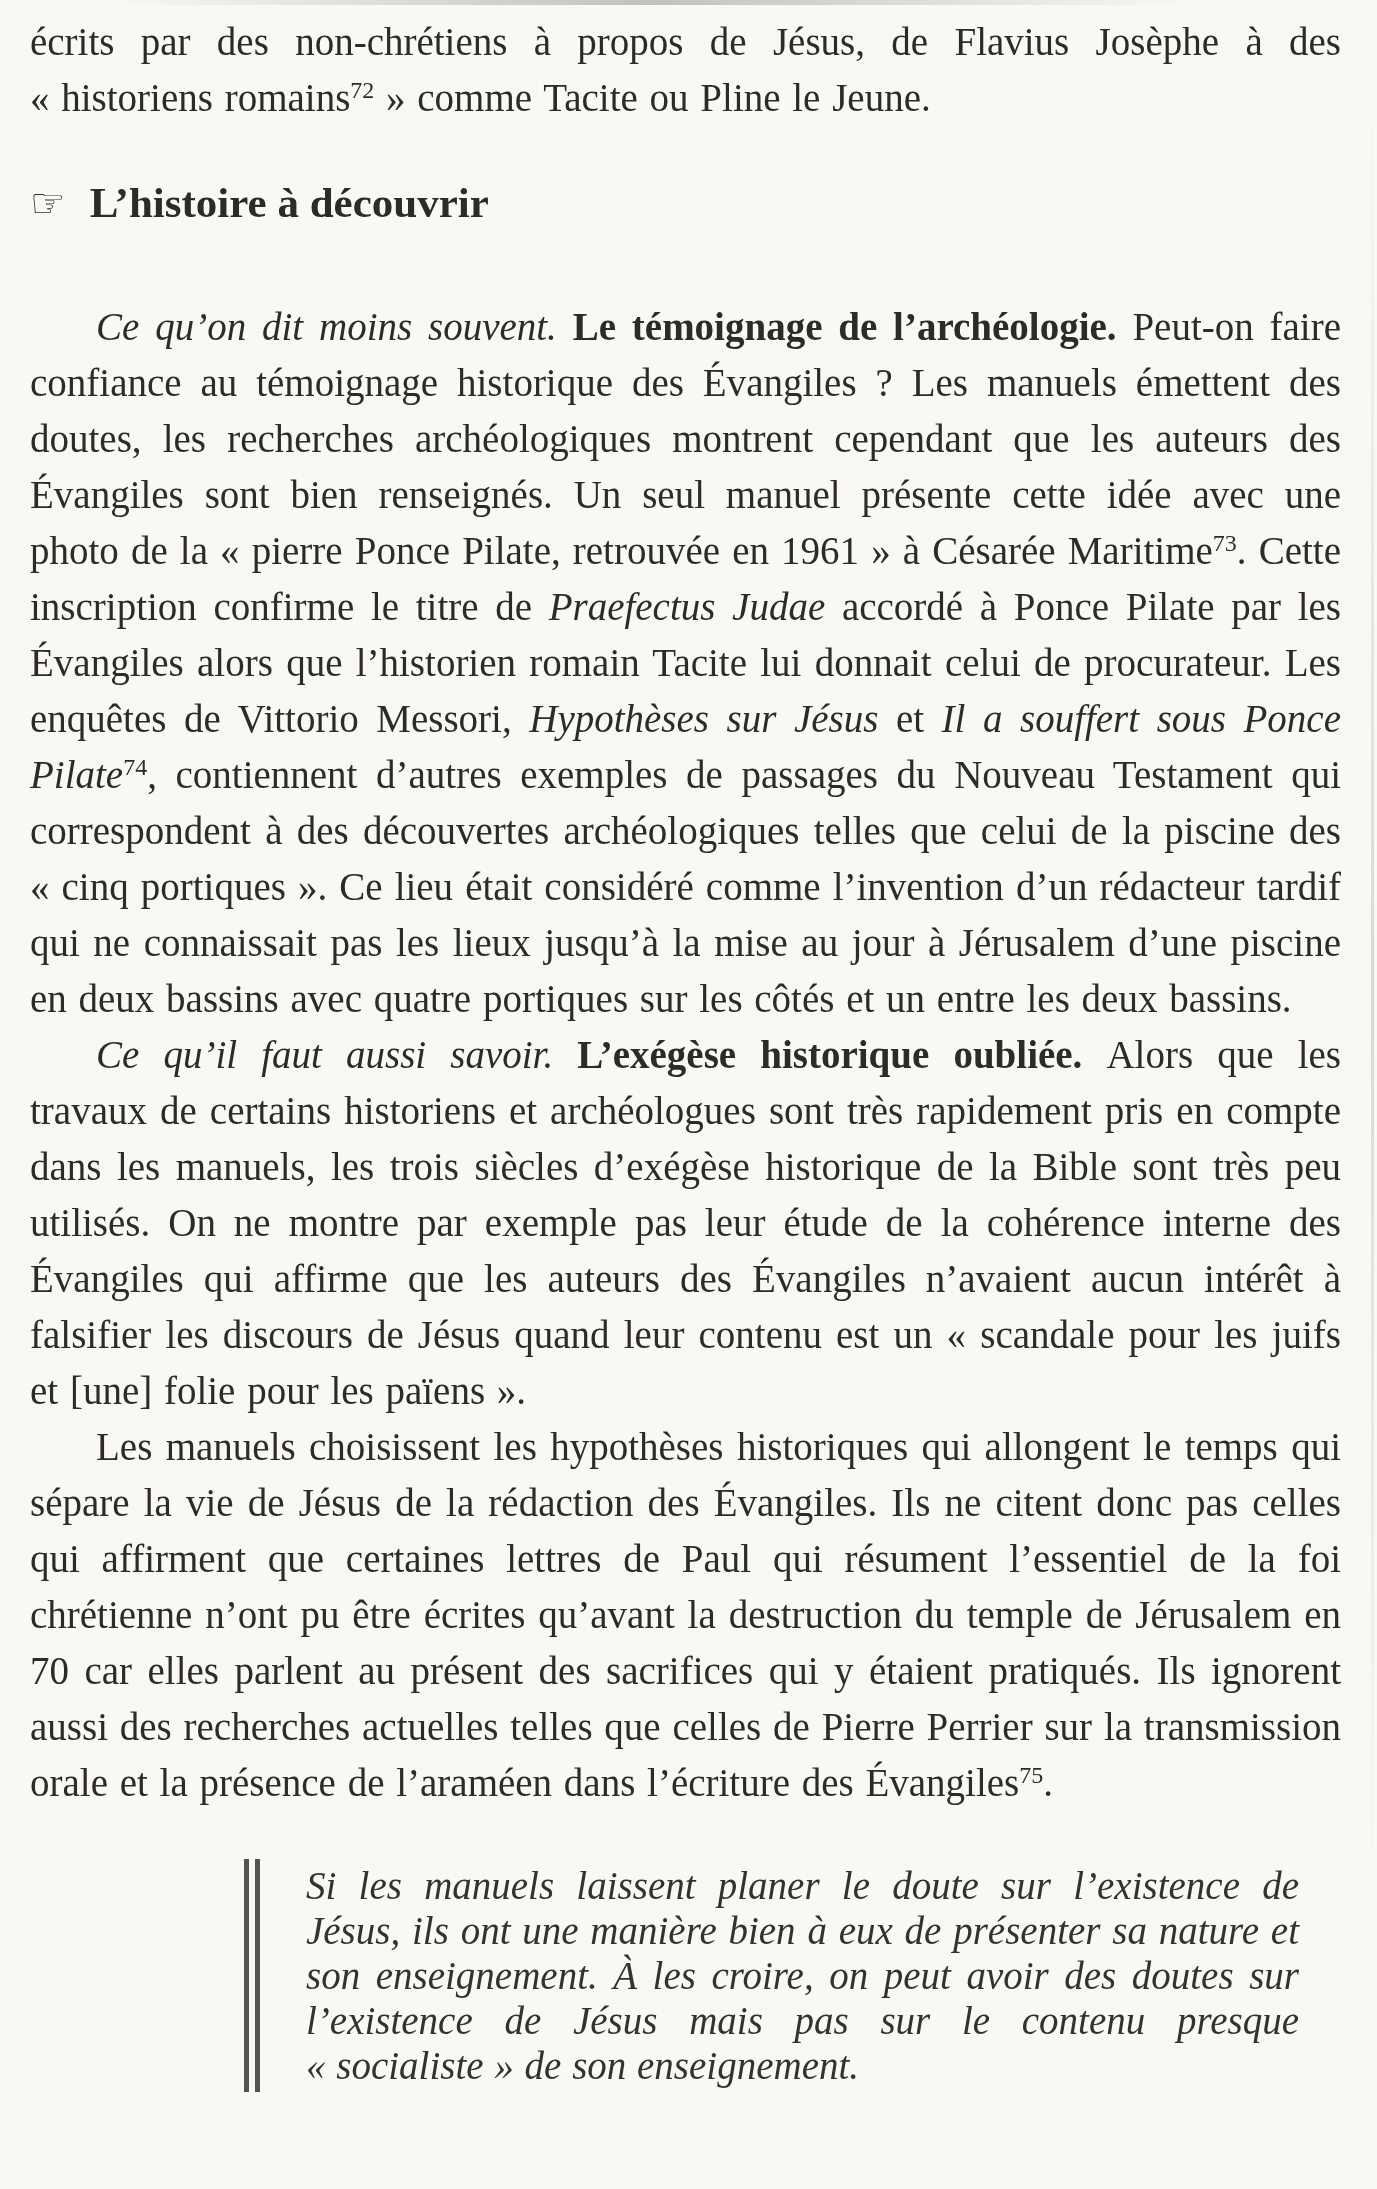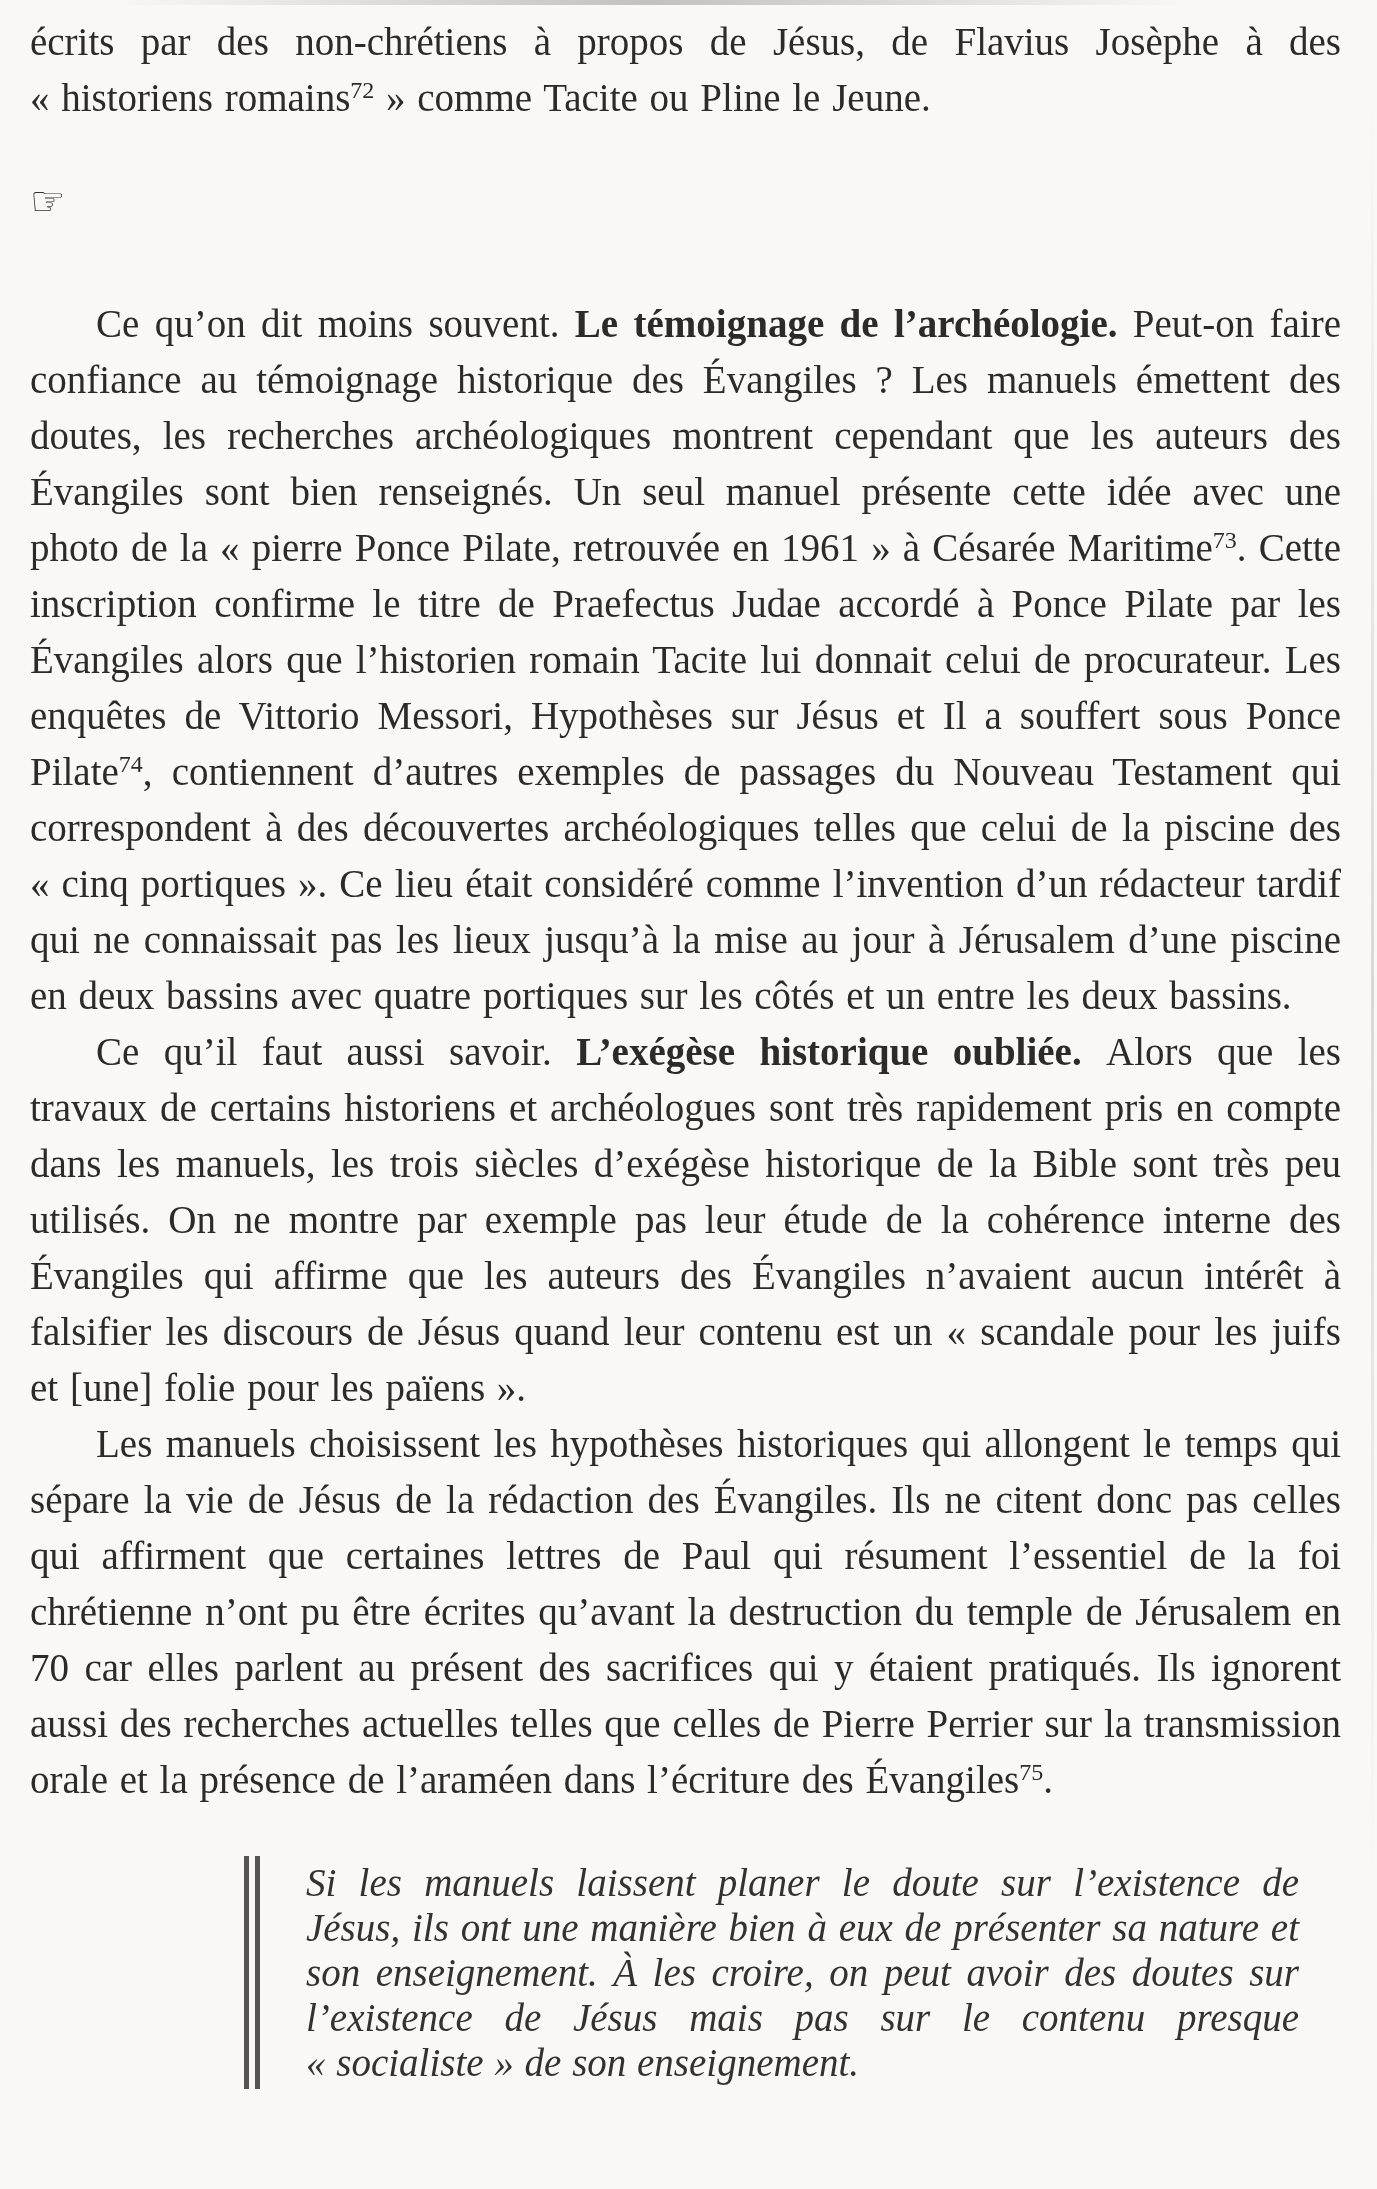--- a/index.html
+++ b/index.html
@@ -43,21 +43,21 @@
     font-size: 43px;
     font-weight: bold;
     line-height: 1.15;
   }
   .hand-icon {
     font-family: "DejaVu Sans", sans-serif;
     font-weight: normal;
     font-size: 40px;
     color: #33312e;
   }
-  .it { }
+  .it { font-style: italic; }
   .bd { font-weight: bold; }
   sup.fn {
     font-size: 24px;
     line-height: 0;
     vertical-align: baseline;
     position: relative;
     top: -0.55em;
   }
   blockquote.pull-quote {
     margin: 48px 42px 0 214px;
@@ -75,20 +75,21 @@
 <body>
 
 <div class="page">
   <div class="scan-edge-top"></div>
   <div class="scan-edge-right"></div>
 
   <p class="body-par intro"><span>écrits par des non-chrétiens à propos de Jésus, de Flavius Josèphe à des «&nbsp;historiens romains</span><sup class="fn">72</sup><span>&nbsp;» comme Tacite ou Pline le Jeune.</span></p>
 
   <div class="heading">
     <span class="hand-icon">☞</span>
+    <span>L’histoire à découvrir</span>
   </div>
 
   <p class="body-par indent"><span class="it">Ce qu’on dit moins souvent. </span><span class="bd">Le témoignage de l’archéologie. </span><span>Peut-on faire confiance au témoignage historique des Évangiles&nbsp;? Les manuels émettent des doutes, les recherches archéologiques montrent cependant que les auteurs des Évangiles sont bien renseignés. Un seul manuel présente cette idée avec une photo de la «&nbsp;pierre Ponce Pilate, retrouvée en 1961&nbsp;» à Césarée Maritime</span><sup class="fn">73</sup><span>. Cette inscription confirme le titre de </span><span class="it">Praefectus Judae</span><span> accordé à Ponce Pilate par les Évangiles alors que l’historien romain Tacite lui donnait celui de procurateur. Les enquêtes de Vittorio Messori, </span><span class="it">Hypothèses sur Jésus</span><span> et </span><span class="it">Il a souffert sous Ponce Pilate</span><sup class="fn">74</sup><span>, contiennent d’autres exemples de passages du Nouveau Testament qui correspondent à des découvertes archéologiques telles que celui de la piscine des «&nbsp;cinq portiques&nbsp;». Ce lieu était considéré comme l’invention d’un rédacteur tardif qui ne connaissait pas les lieux jusqu’à la mise au jour à Jérusalem d’une piscine en deux bassins avec quatre portiques sur les côtés et un entre les deux bassins.</span></p>
 
   <p class="body-par indent"><span class="it">Ce qu’il faut aussi savoir. </span><span class="bd">L’exégèse historique oubliée. </span><span>Alors que les travaux de certains historiens et archéologues sont très rapidement pris en compte dans les manuels, les trois siècles d’exégèse historique de la Bible sont très peu utilisés. On ne montre par exemple pas leur étude de la cohérence interne des Évangiles qui affirme que les auteurs des Évangiles n’avaient aucun intérêt à falsifier les discours de Jésus quand leur contenu est un «&nbsp;scandale pour les juifs et [une] folie pour les païens&nbsp;».</span></p>
 
   <p class="body-par indent"><span>Les manuels choisissent les hypothèses historiques qui allongent le temps qui sépare la vie de Jésus de la rédaction des Évangiles. Ils ne citent donc pas celles qui affirment que certaines lettres de Paul qui résument l’essentiel de la foi chrétienne n’ont pu être écrites qu’avant la destruction du temple de Jérusalem en 70 car elles parlent au présent des sacrifices qui y étaient pratiqués. Ils ignorent aussi des recherches actuelles telles que celles de Pierre Perrier sur la transmission orale et la présence de l’araméen dans l’écriture des Évangiles</span><sup class="fn">75</sup><span>.</span></p>
 
   <blockquote class="pull-quote"><span>Si les manuels laissent planer le doute sur l’existence de Jésus, ils ont une manière bien à eux de présenter sa nature et son enseignement. À les croire, on peut avoir des doutes sur l’existence de Jésus mais pas sur le contenu presque «&nbsp;socialiste&nbsp;» de son enseignement.</span></blockquote>
 </div>

